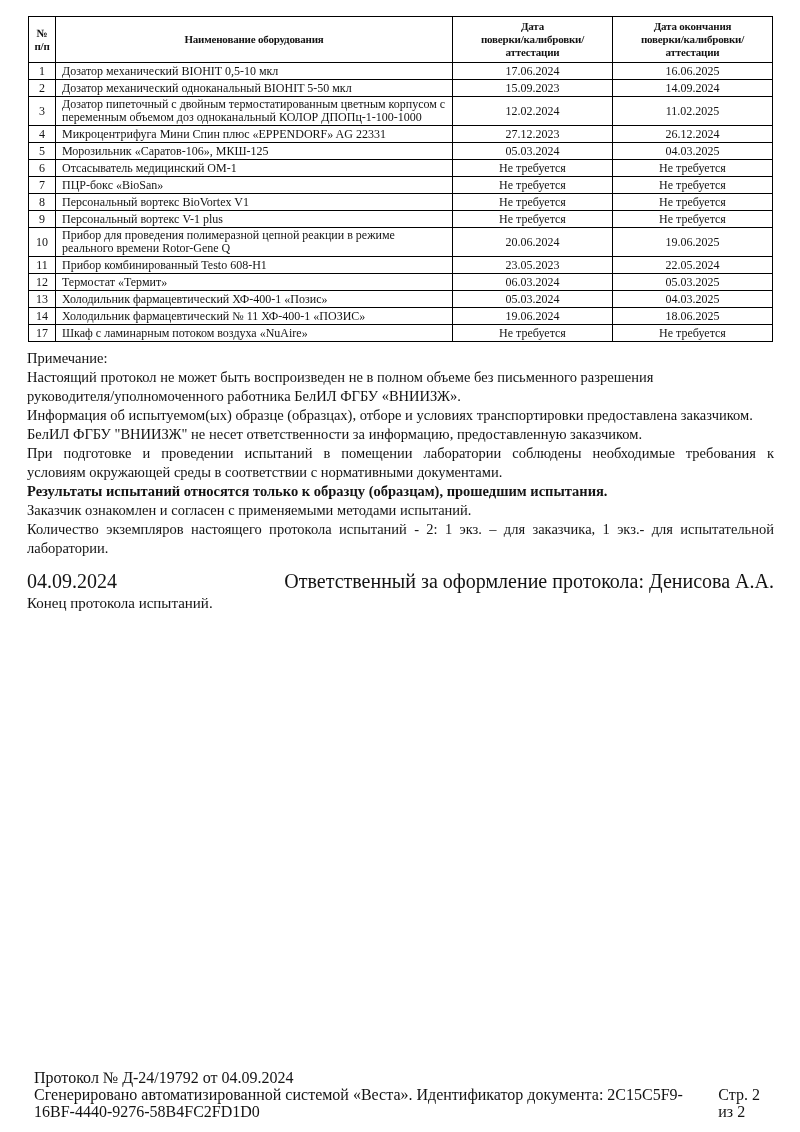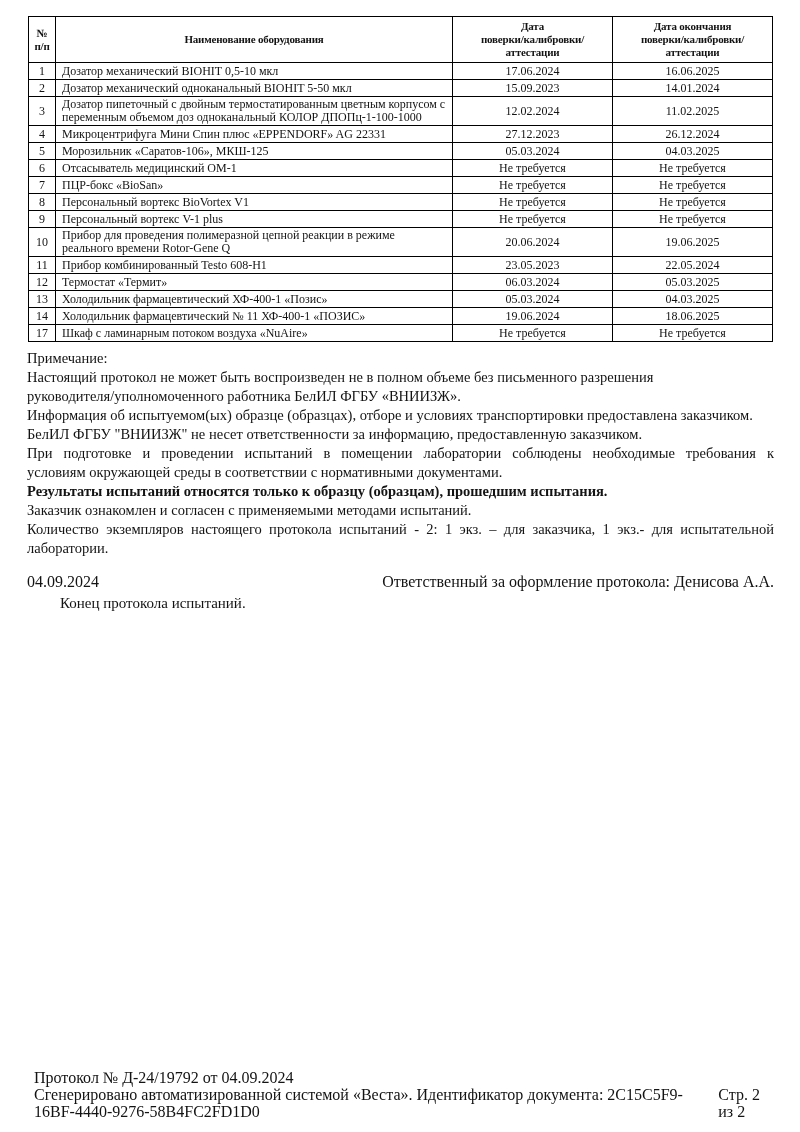--- a/index.html
+++ b/index.html
@@ -61,28 +61,27 @@
     white-space: normal;
     text-align: justify;
     text-align-last: justify;
   }
   .note-line.bold { font-weight: bold; }
 
   .sig-row {
     display: flex;
     justify-content: space-between;
     margin-top: 14px;
-    font-size: 16px;
+    font-size: 20px;
     line-height: 19px;
   }
   .end-line {
     font-size: 15px;
     line-height: 21px;
     margin-top: 2px;
-    margin-left: 33px;
   }
 
   
   .footer {
     position: absolute;
     left: 34px; right: 25px; bottom: 12px;
     font-size: 16px;
     line-height: 17px;
   }
   .footer-row2 {
@@ -117,21 +116,21 @@
         <tr>
           <td class="cell-num">1</td>
           <td class="cell-name">Дозатор механический BIOHIT 0,5-10 мкл</td>
           <td class="cell-date">17.06.2024</td>
           <td class="cell-end">16.06.2025</td>
         </tr>
         <tr>
           <td class="cell-num">2</td>
           <td class="cell-name">Дозатор механический одноканальный BIOHIT 5-50 мкл</td>
           <td class="cell-date">15.09.2023</td>
-          <td class="cell-end">14.01.2024</td>
+          <td class="cell-end">14.09.2024</td>
         </tr>
         <tr>
           <td class="cell-num">3</td>
           <td class="cell-name">Дозатор пипеточный с двойным термостатированным цветным корпусом с переменным объемом доз одноканальный КОЛОР ДПОПц-1-100-1000</td>
           <td class="cell-date">12.02.2024</td>
           <td class="cell-end">11.02.2025</td>
         </tr>
         <tr>
           <td class="cell-num">4</td>
           <td class="cell-name">Микроцентрифуга Мини Спин плюс «EPPENDORF» AG 22331</td>

